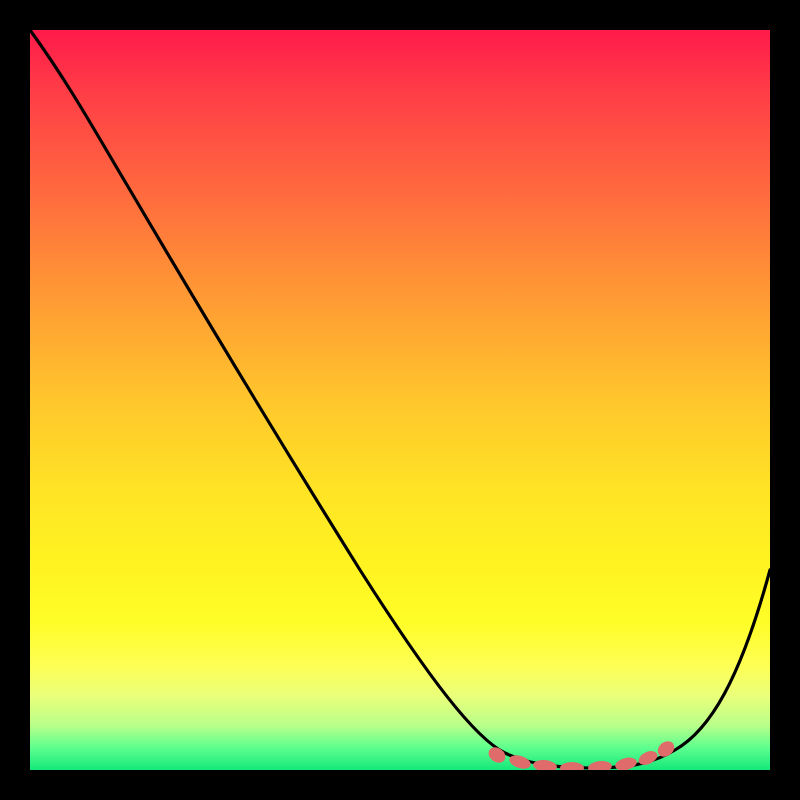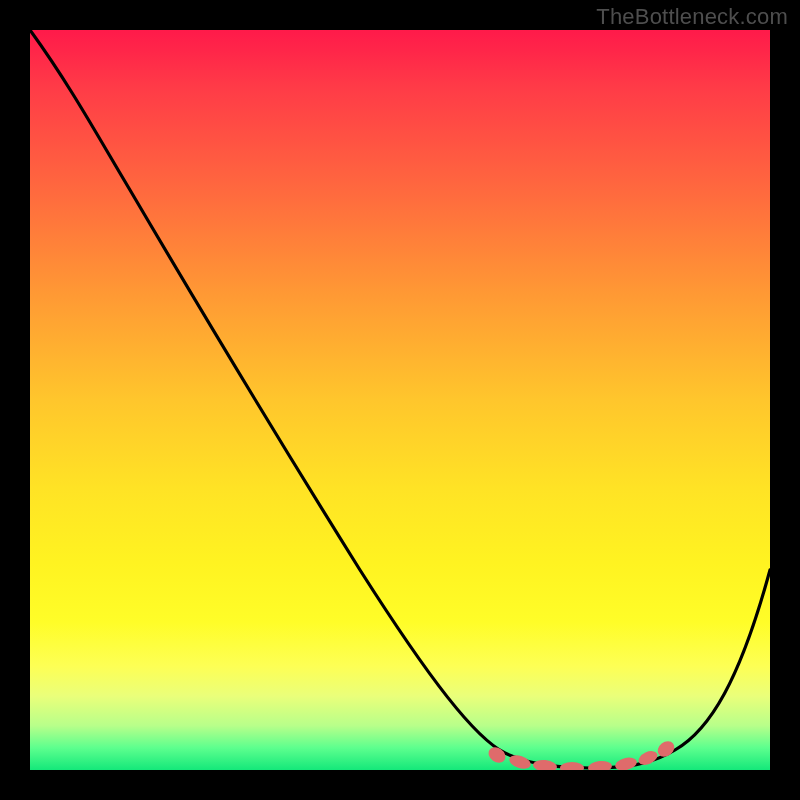--- a/index.html
+++ b/index.html
@@ -90,14 +90,13 @@
         <ellipse cx="515" cy="736" rx="12" ry="6" transform="rotate(6 515 736)"></ellipse>
         <ellipse cx="542" cy="738" rx="12" ry="6" transform="rotate(0 542 738)"></ellipse>
         <ellipse cx="570" cy="737" rx="12" ry="6" transform="rotate(-6 570 737)"></ellipse>
         <ellipse cx="596" cy="734" rx="11" ry="6" transform="rotate(-14 596 734)"></ellipse>
         <ellipse cx="618" cy="728" rx="10" ry="6" transform="rotate(-25 618 728)"></ellipse>
         <ellipse cx="636" cy="719" rx="9" ry="7" transform="rotate(-38 636 719)"></ellipse>
       </g>
     </svg>
   </div>
 
-  <div class="attribution">TheBottleneck.com</div>
 </div>
 
 </body></html>

